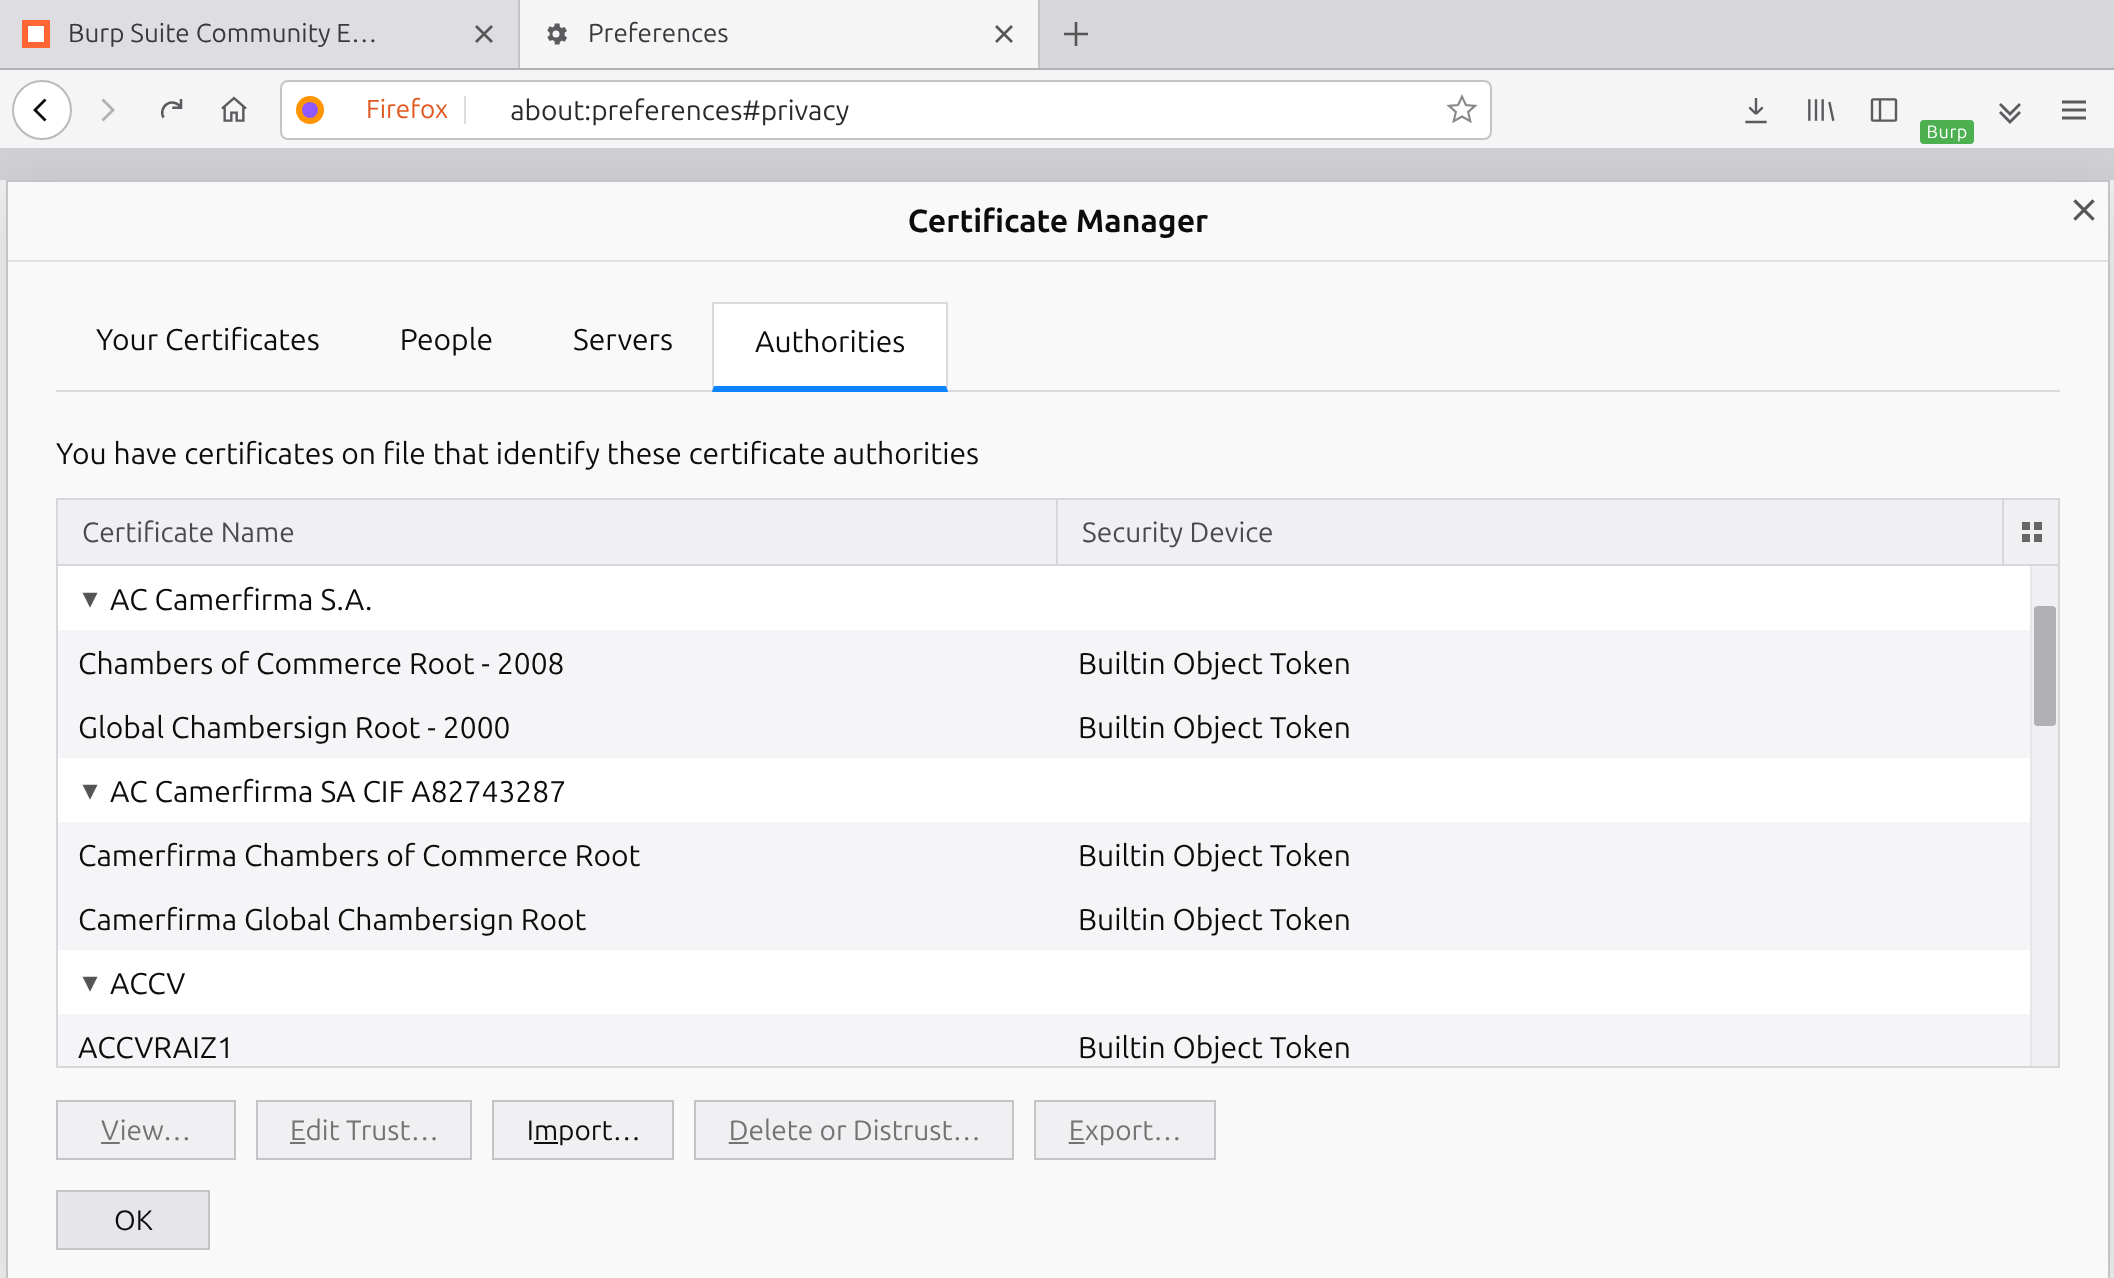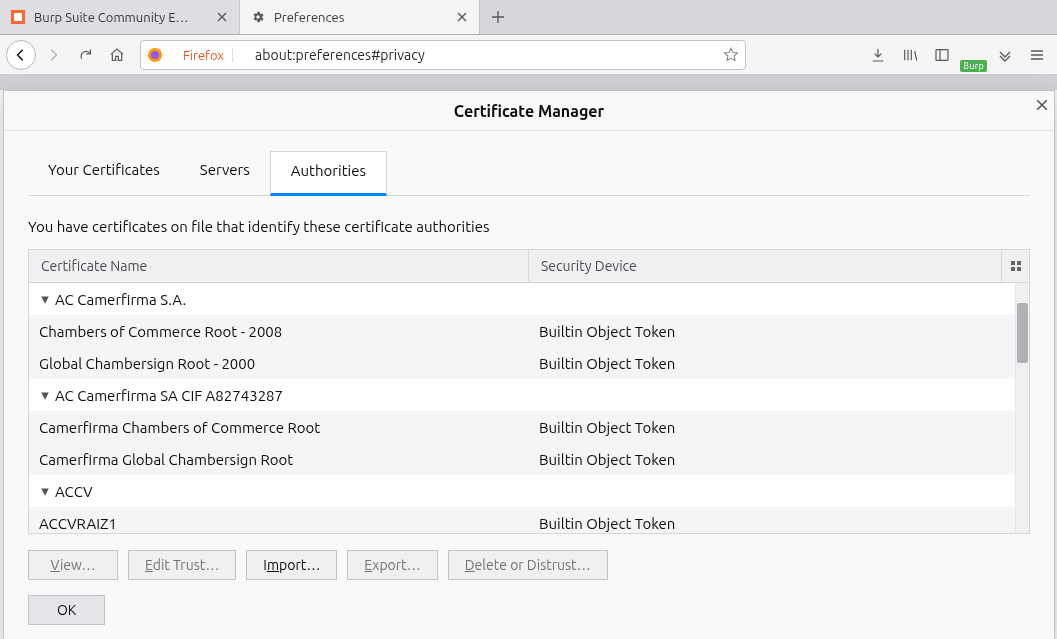--- a/index.html
+++ b/index.html
@@ -16,21 +16,21 @@
   }
   
   .tabstrip {
     display: flex;
     align-items: stretch;
     height: 35px;
     background: #d7d7db;
     border-bottom: 1px solid #b1b1b3;
   }
   .tab {
-    width: 240px;
+    width: 260px;
     display: flex;
     align-items: center;
     padding: 0 10px;
     gap: 8px;
     border-right: 1px solid #c4c4c7;
     background: #dedee2;
     font-size: 13px;
     color: #38383d;
     position: relative;
   }
@@ -273,20 +273,21 @@
     <span>Certificate Manager</span>
     <span class="close-x">
       <svg width="12" height="12" viewBox="0 0 10 10">
           <path d="M1 1l8 8M9 1l-8 8" stroke="#555" stroke-width="1.3"></path>
         </svg>
     </span>
   </div>
   <div class="dialog-body">
     <div class="tabs-row">
       <div class="dlg-tab">Your Certificates</div>
+      <div class="dlg-tab">People</div>
       <div class="dlg-tab">Servers</div>
       <div class="dlg-tab active">Authorities</div>
     </div>
     <div class="desc">You have certificates on file that identify these certificate authorities</div>
 
     <div class="cert-table">
       <div class="cert-head">
         <div class="col-name">Certificate Name</div>
         <div class="col-dev">Security Device</div>
         <div class="col-cfg">
@@ -354,20 +355,20 @@
           <div class="scrollbar">
           <div class="thumb"></div>
         </div>
       </div>
     </div>
 
     <div class="btn-row">
       <button class="action-btn"><span class="ul">V</span><span>iew…</span></button>
       <button class="action-btn"><span class="ul">E</span><span>dit Trust…</span></button>
       <button class="action-btn enabled"><span>I</span><span class="ul">m</span><span>port…</span></button>
+      <button class="action-btn"><span class="ul">D</span><span>elete or Distrust…</span></button>
       <button class="action-btn"><span class="ul">E</span><span>xport…</span></button>
-      <button class="action-btn"><span class="ul">D</span><span>elete or Distrust…</span></button>
     </div>
     <div class="ok-row">
       <button class="ok-btn">OK</button>
     </div>
   </div>
 </div>
 
 </body></html>

